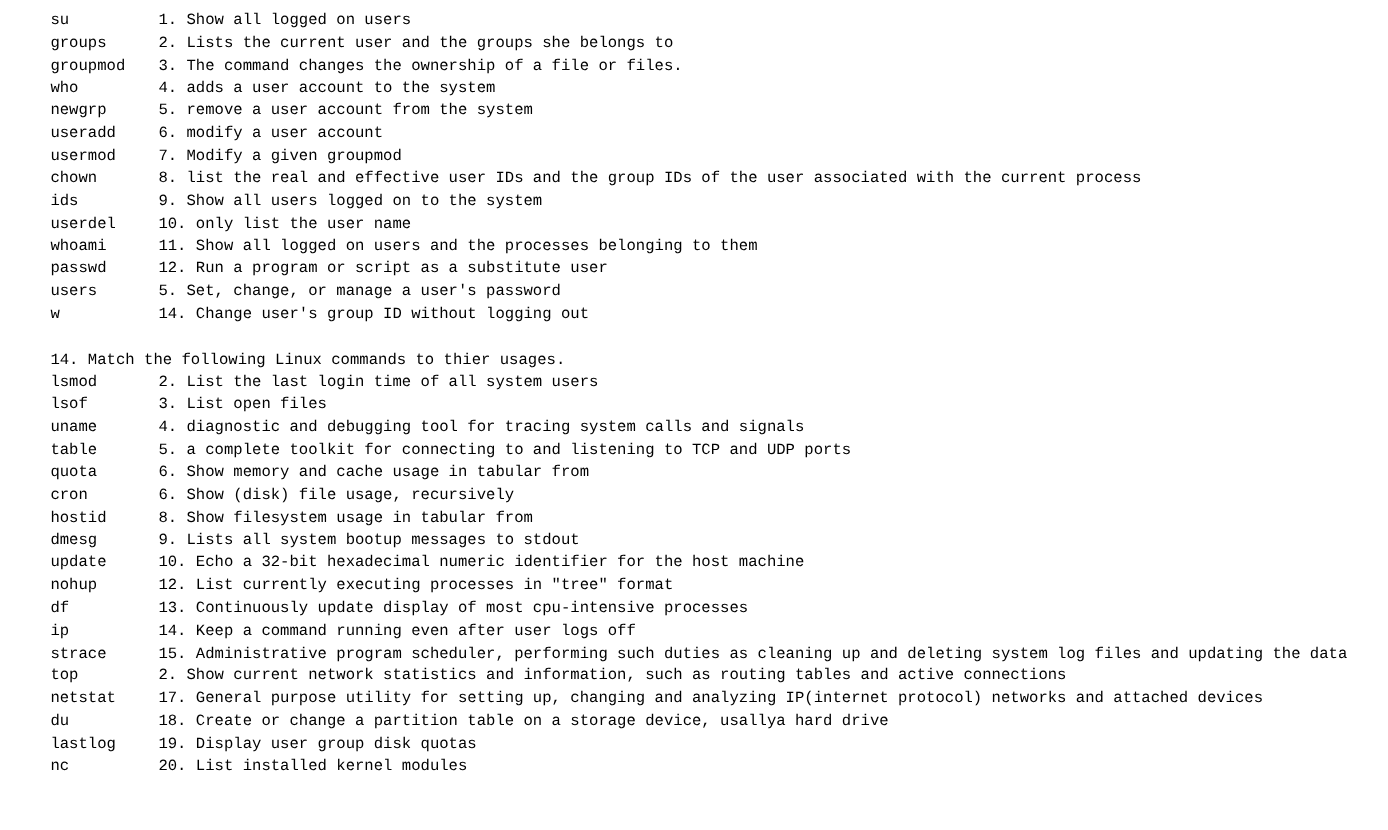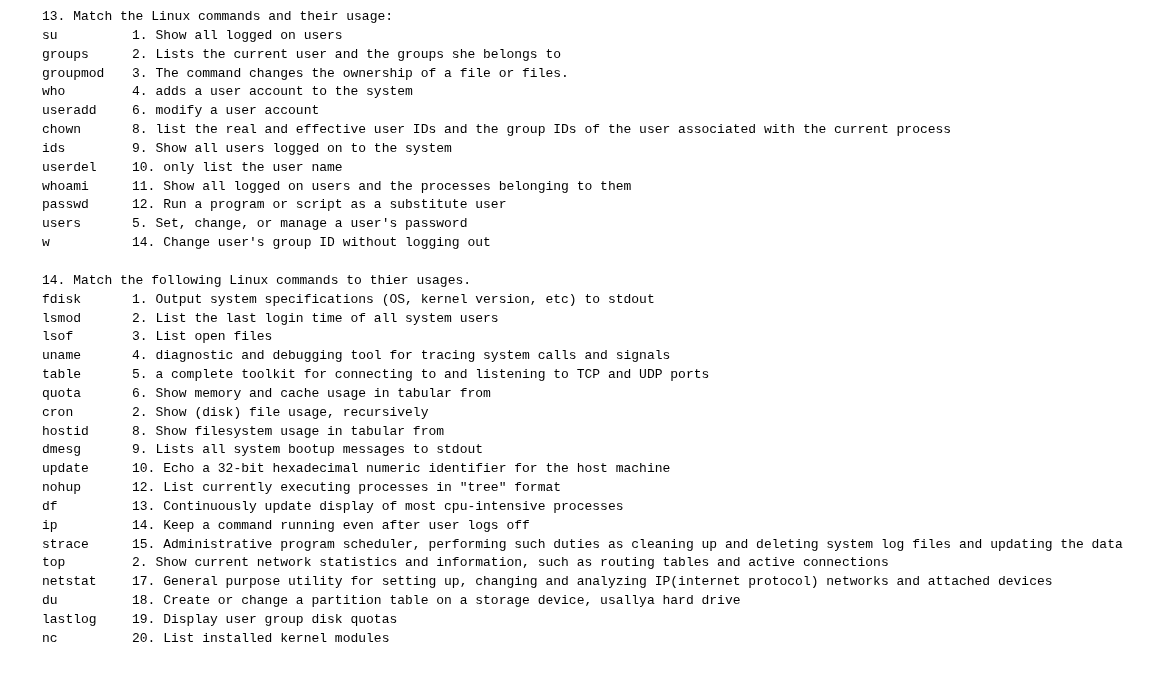--- a/index.html
+++ b/index.html
@@ -24,49 +24,49 @@
       display: inline;
     }
     .block-gap {
       height: 1.45em;
     }
   </style>
 </head>
 <body>
 
 <div>
-  <div class="question-title">13. Match the Linux commands and their usage:</div>
   <div id="q13-rows">
       <div><span class="cmd-col">su</span><span class="desc-col">1. Show all logged on users</span></div>
       <div><span class="cmd-col">groups</span><span class="desc-col">2. Lists the current user and the groups she belongs to</span></div>
       <div><span class="cmd-col">groupmod</span><span class="desc-col">3. The command changes the ownership of a file or files.</span></div>
       <div><span class="cmd-col">who</span><span class="desc-col">4. adds a user account to the system</span></div>
+      <div><span class="cmd-col">newgrp</span><span class="desc-col">5. remove a user account from the system</span></div>
       <div><span class="cmd-col">useradd</span><span class="desc-col">6. modify a user account</span></div>
+      <div><span class="cmd-col">usermod</span><span class="desc-col">7. Modify a given groupmod</span></div>
       <div><span class="cmd-col">chown</span><span class="desc-col">8. list the real and effective user IDs and the group IDs of the user associated with the current process</span></div>
       <div><span class="cmd-col">ids</span><span class="desc-col">9. Show all users logged on to the system</span></div>
       <div><span class="cmd-col">userdel</span><span class="desc-col">10. only list the user name</span></div>
       <div><span class="cmd-col">whoami</span><span class="desc-col">11. Show all logged on users and the processes belonging to them</span></div>
       <div><span class="cmd-col">passwd</span><span class="desc-col">12. Run a program or script as a substitute user</span></div>
       <div><span class="cmd-col">users</span><span class="desc-col">5. Set, change, or manage a user's password</span></div>
       <div><span class="cmd-col">w</span><span class="desc-col">14. Change user's group ID without logging out</span></div>
     </div>
 </div>
 
 <div class="block-gap"></div>
 
 <div>
   <div class="question-title">14. Match the following Linux commands to thier usages.</div>
   <div id="q14-rows">
-      <div><span class="cmd-col">fdisk</span><span class="desc-col">1. Output system specifications (OS, kernel version, etc) to stdout</span></div>
       <div><span class="cmd-col">lsmod</span><span class="desc-col">2. List the last login time of all system users</span></div>
       <div><span class="cmd-col">lsof</span><span class="desc-col">3. List open files</span></div>
       <div><span class="cmd-col">uname</span><span class="desc-col">4. diagnostic and debugging tool for tracing system calls and signals</span></div>
       <div><span class="cmd-col">table</span><span class="desc-col">5. a complete toolkit for connecting to and listening to TCP and UDP ports</span></div>
       <div><span class="cmd-col">quota</span><span class="desc-col">6. Show memory and cache usage in tabular from</span></div>
-      <div><span class="cmd-col">cron</span><span class="desc-col">2. Show (disk) file usage, recursively</span></div>
+      <div><span class="cmd-col">cron</span><span class="desc-col">6. Show (disk) file usage, recursively</span></div>
       <div><span class="cmd-col">hostid</span><span class="desc-col">8. Show filesystem usage in tabular from</span></div>
       <div><span class="cmd-col">dmesg</span><span class="desc-col">9. Lists all system bootup messages to stdout</span></div>
       <div><span class="cmd-col">update</span><span class="desc-col">10. Echo a 32-bit hexadecimal numeric identifier for the host machine</span></div>
       <div><span class="cmd-col">nohup</span><span class="desc-col">12. List currently executing processes in "tree" format</span></div>
       <div><span class="cmd-col">df</span><span class="desc-col">13. Continuously update display of most cpu-intensive processes</span></div>
       <div><span class="cmd-col">ip</span><span class="desc-col">14. Keep a command running even after user logs off</span></div>
       <div><span class="cmd-col">strace</span><span class="desc-col">15. Administrative program scheduler, performing such duties as cleaning up and deleting system log files and updating the data</span></div>
       <div><span class="cmd-col">top</span><span class="desc-col">2. Show current network statistics and information, such as routing tables and active connections</span></div>
       <div><span class="cmd-col">netstat</span><span class="desc-col">17. General purpose utility for setting up, changing and analyzing IP(internet protocol) networks and attached devices</span></div>
       <div><span class="cmd-col">du</span><span class="desc-col">18. Create or change a partition table on a storage device, usallya hard drive</span></div>

